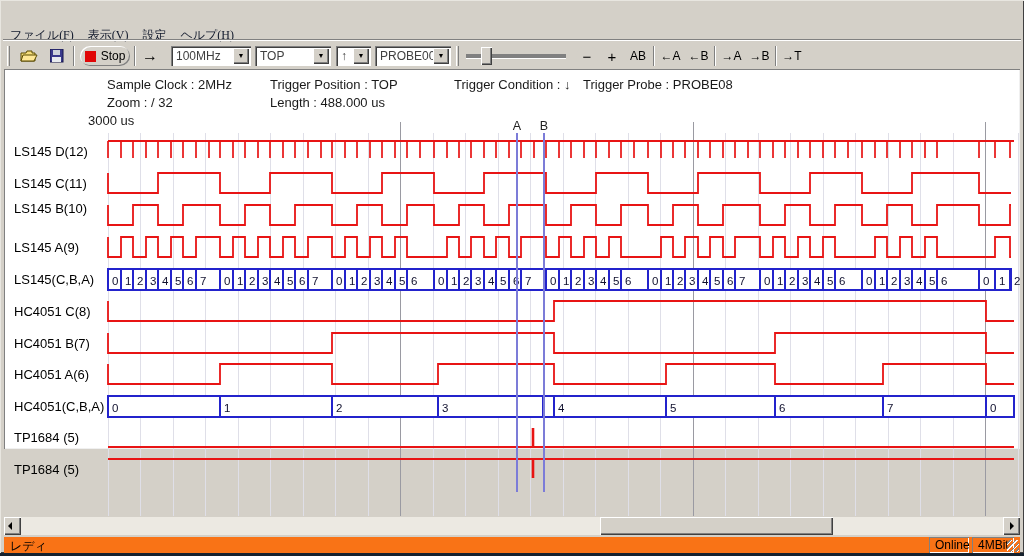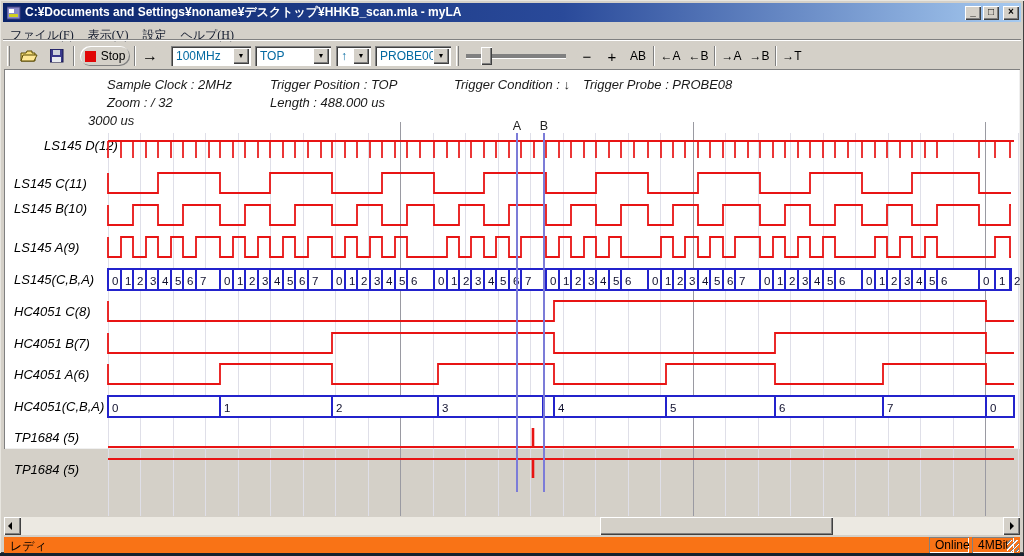--- a/index.html
+++ b/index.html
@@ -29,33 +29,33 @@
   .toolbar { position:absolute; left:3px; top:39px; right:3px; height:30px;
              border-top:1px solid #808080; box-shadow: inset 0 1px 0 #fff; }
   .toolbar > * { position:absolute; top:6px; }
   .grab { width:3px; height:20px; border-left:1px solid #fff; border-right:1px solid #808080; }
   .sep  { width:2px; height:20px; border-left:1px solid #808080; border-right:1px solid #fff; }
   .tbtn { height:20px; display:flex; align-items:center; justify-content:center;
           font-size:12px; color:#000; background:#d4d0c8;border-radius:10px; }
   .raised { box-shadow: inset 1px 1px 0 #fff, inset -1px -1px 0 #808080; }
   .combo { height:20px; background:#fff; box-shadow: inset 1px 1px 0 #808080, inset 2px 2px 0 #404040,
            inset -1px -1px 0 #fff; display:flex; align-items:center; }
-  .combo .val { flex:1; font-size:12px; padding-left:5px; color:#0369a1; white-space:nowrap; overflow:hidden; }
+  .combo .val { flex:1; font-size:12px; padding-left:5px; color:#404040; white-space:nowrap; overflow:hidden; }
   .combo .drop { width:16px; height:16px; margin-right:2px; background:#d4d0c8; text-align:center;
                  box-shadow: inset 1px 1px 0 #fff, inset -1px -1px 0 #404040, inset -2px -2px 0 #808080;
                  font-size:7px; line-height:16px; color:#000; }
   .slider-track { width:100px; height:4px; top:14px; background:#808080;
                   box-shadow: 0 1px 0 #fff; }
   .slider-thumb { width:11px; height:18px; top:7px; background:#d4d0c8;
                   box-shadow: inset 1px 1px 0 #fff, inset -1px -1px 0 #404040, inset -2px -2px 0 #808080; }
   .stop-sq { width:11px; height:11px; background:#e00606; display:inline-block; margin-right:5px; }
 
   
   .client { position:absolute; left:4px; top:69px; width:1016px; height:380px; background:#fff;
-            box-shadow: inset 1px 1px 0 #808080, inset -1px -1px 0 #f0f0f0; font-style: italic; }
+            box-shadow: inset 1px 1px 0 #808080, inset -1px -1px 0 #f0f0f0; }
   .info { position:absolute; font-size:13px; color:#1a1a1a; white-space:nowrap; }
   .chan { position:absolute; font-size:13px; color:#000; white-space:nowrap; left:10px; }
   #plot { position:absolute; left:0; top:0; width:1024px; height:556px; pointer-events:none; }
 
   
   .hscroll { position:absolute; left:4px; top:517px; width:1016px; height:18px; background:#ece9e2; }
   .sbtn { position:absolute; top:0; width:17px; height:18px; background:#d4d0c8;
           box-shadow: inset 1px 1px 0 #fff, inset -1px -1px 0 #404040, inset -2px -2px 0 #808080; }
   .sbtn .tri { position:absolute; top:5px; width:0; height:0; border:4px solid transparent; }
   .sbtn.left .tri { left:4px; border-right-color:#000; border-left-width:0; }
@@ -72,33 +72,20 @@
   .sp-online { left:925px; width:40px; }
   .sp-mem { left:968px; width:42px; }
   .grip { position:absolute; right:1px; top:3px; width:12px; height:12px;
           background: repeating-linear-gradient(135deg, transparent 0 2px, #808080 2px 3px, #fff 3px 4px); }
 </style>
 </head>
 <body>
 
 <div class="window">
 
-  <div class="titlebar">
-    <svg width="14" height="14">
-      <rect x="0" y="1" width="13" height="12" fill="#8888c8" stroke="#404080"></rect>
-      <rect x="2" y="3" width="5" height="4" fill="#fff"></rect>
-      <rect x="2" y="8" width="9" height="3" fill="#d0d020"></rect>
-    </svg>
-    <span class="title-text">C:¥Documents and Settings¥noname¥デスクトップ¥HHKB_scan.mla - myLA</span>
-    <span class="win-btns">
-      <span class="wbtn">_</span>
-      <span class="wbtn">□</span>
-      <span class="wbtn close">×</span>
-    </span>
-  </div>
 
   <div class="menubar">
     <span class="menu-item">ファイル(F)</span>
     <span class="menu-item">表示(V)</span>
     <span class="menu-item">設定</span>
     <span class="menu-item">ヘルプ(H)</span>
   </div>
 
   <div class="toolbar">
     <span class="grab" style="left:4px"></span>
@@ -156,21 +143,21 @@
 
   <div class="client">
     <div class="info" style="left:103px;top:8px">Sample Clock : 2MHz</div>
     <div class="info" style="left:266px;top:8px">Trigger Position : TOP</div>
     <div class="info" style="left:450px;top:8px">Trigger Condition : ↓</div>
     <div class="info" style="left:579px;top:8px">Trigger Probe : PROBE08</div>
     <div class="info" style="left:103px;top:26px">Zoom : /  32</div>
     <div class="info" style="left:266px;top:26px">Length : 488.000 us</div>
     <div class="info" style="left:84px;top:44px">3000 us</div>
     <div id="labels">
-        <div class="chan" style="top: 69px; margin-left: 30px;">LS145 D(12)</div>
+        <div class="chan" style="top: 75px;">LS145 D(12)</div>
         <div class="chan" style="top: 107px;">LS145 C(11)</div>
         <div class="chan" style="top: 132px;">LS145 B(10)</div>
         <div class="chan" style="top: 171px;">LS145 A(9)</div>
         <div class="chan" style="top: 203px;">LS145(C,B,A)</div>
         <div class="chan" style="top: 235px;">HC4051 C(8)</div>
         <div class="chan" style="top: 267px;">HC4051 B(7)</div>
         <div class="chan" style="top: 298px;">HC4051 A(6)</div>
         <div class="chan" style="top: 330px;">HC4051(C,B,A)</div>
         <div class="chan" style="top: 361px;">TP1684 (5)</div>
         <div class="chan" style="top: 393px;">TP1684 (5)</div>

